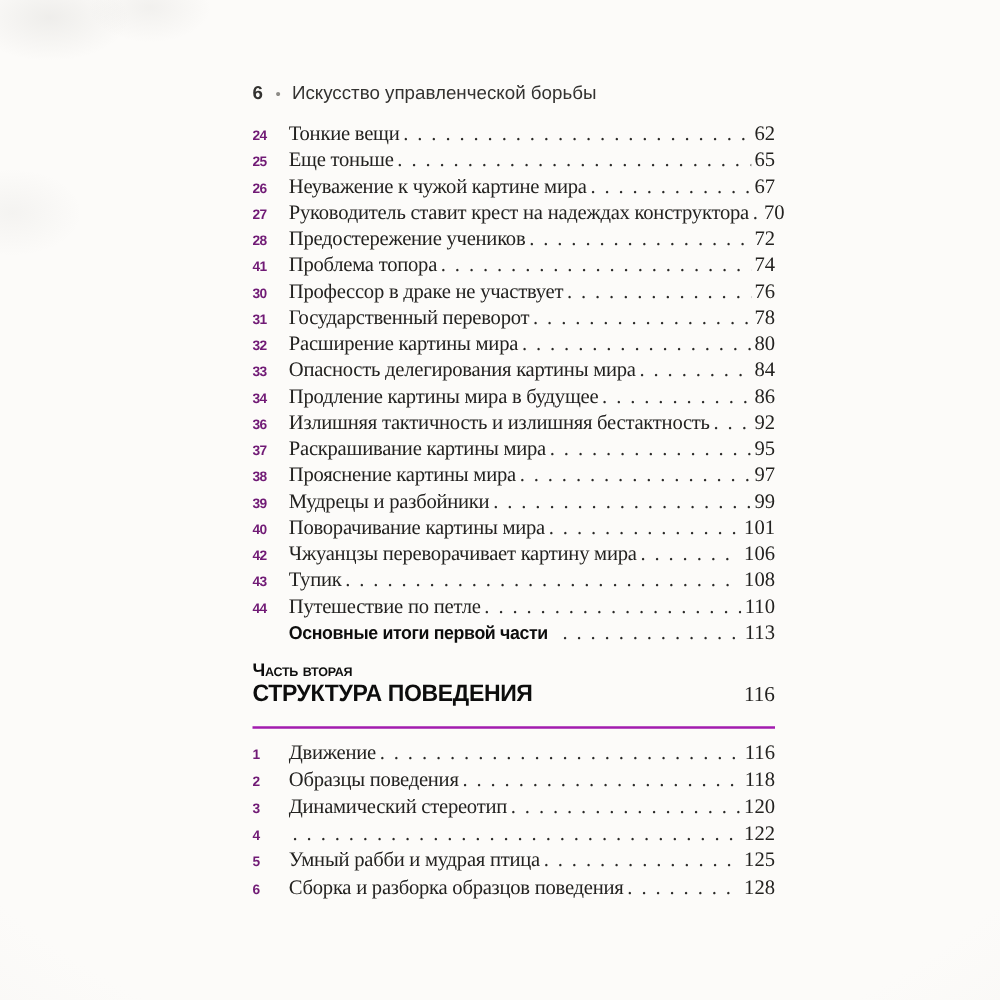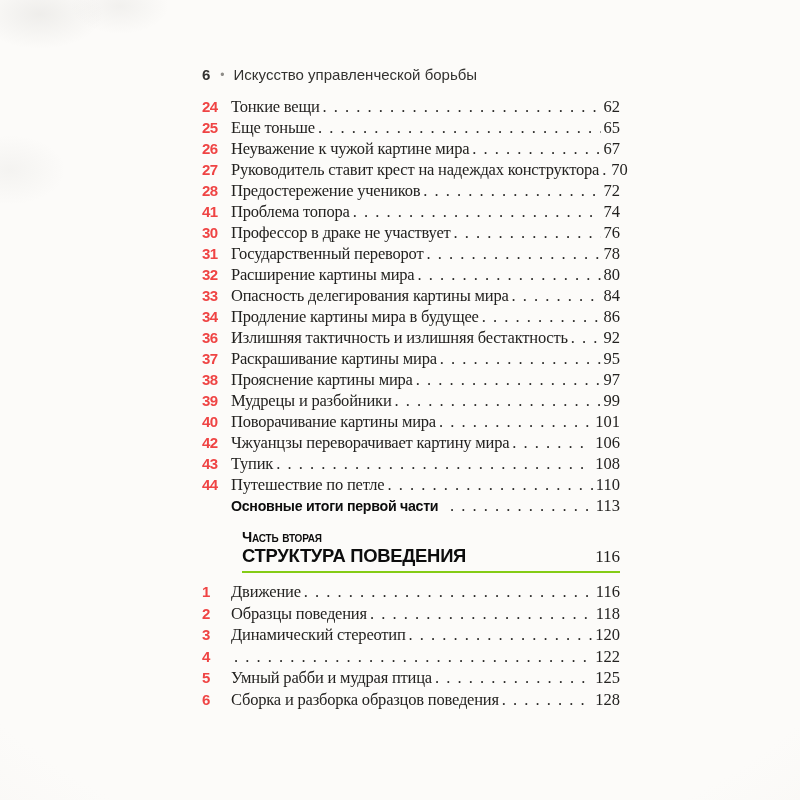--- a/index.html
+++ b/index.html
@@ -47,23 +47,23 @@
     height: 21px;
     font-size: 16.5px;
     line-height: 21px;
     color: #232220;
   }
   .toc-row .num {
     flex: none;
     width: 29px;
     font-family: "Liberation Sans", sans-serif;
     font-weight: 700;
-    font-size: 15px;
+    font-size: 11px;
     letter-spacing: -0.5px;
-    color: #ef4444;
+    color: #701a75;
   }
   .toc-row .title {
     flex: none;
     white-space: nowrap;
     letter-spacing: -0.2px;
   }
   .toc-row .dots {
     flex: 1 1 auto;
     min-width: 6px;
     overflow: hidden;
@@ -84,36 +84,35 @@
     font-weight: 700;
     font-size: 14.8px;
     letter-spacing: -0.3px;
     color: #0d0d0d;
     transform: scaleX(0.96);
     transform-origin: left;
   }
   .part2-header {
     margin-top: 13px;
     margin-bottom: 7px;
-    margin-left: 40px;
   }
   .part2-kicker {
     font-family: "Liberation Sans", sans-serif;
     font-weight: 700;
     font-variant: small-caps;
     font-size: 14.5px;
     line-height: 16px;
     letter-spacing: -0.2px;
     color: #0d0d0d;
   }
   .part2-title-row {
     display: flex;
     align-items: baseline;
-    border-bottom: 2px solid #84cc16;
-    padding-bottom: 4px;
+    border-bottom: 2px solid #a21caf;
+    padding-bottom: 14px;
   }
   .part2-title {
     flex: 1;
     font-family: "Liberation Sans", sans-serif;
     font-weight: 700;
     font-size: 19px;
     letter-spacing: -0.3px;
     color: #0d0d0d;
     transform: scaleX(0.97);
     transform-origin: left;

